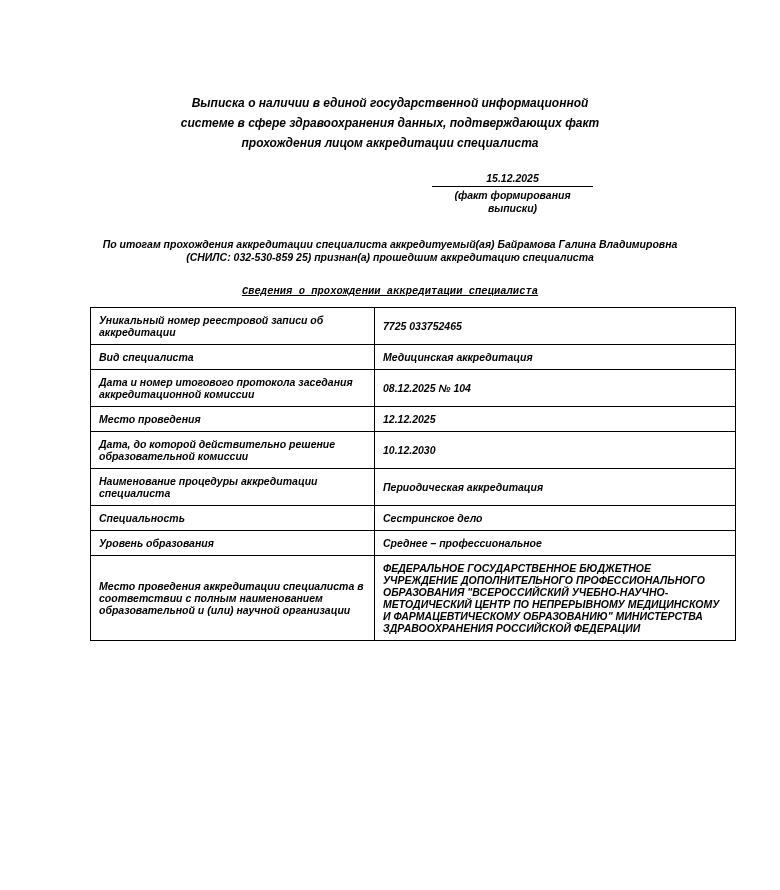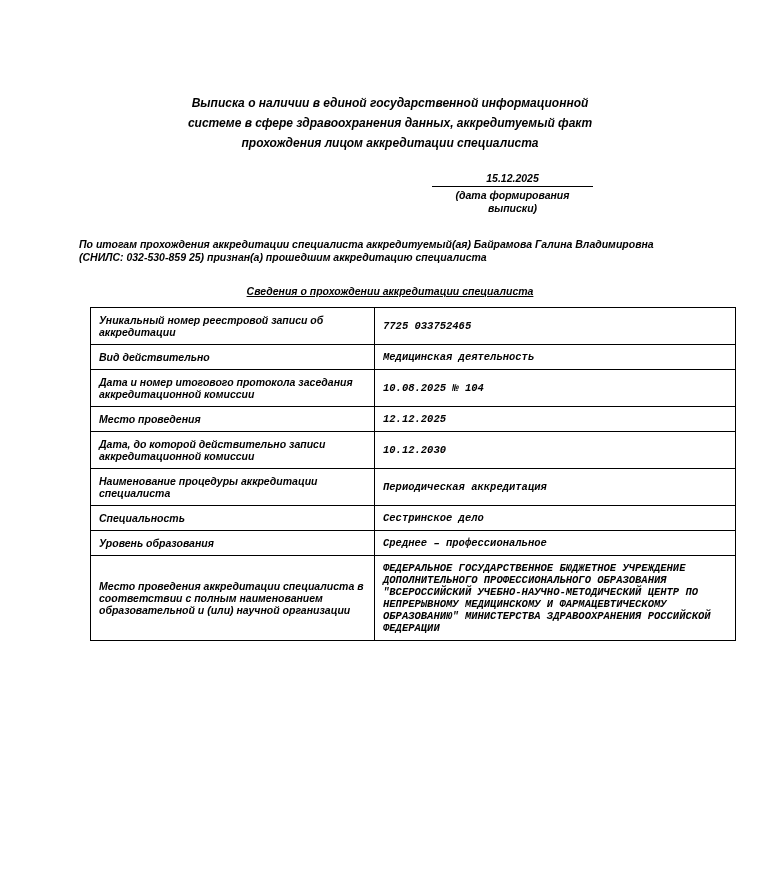--- a/index.html
+++ b/index.html
@@ -39,29 +39,31 @@
   .date-value {
     padding-bottom: 1px;
     border-bottom: 1.5px solid #000000;
   }
   .date-caption {
     padding-top: 2px;
   }
   .intro {
     width: 622px;
     margin: 23px auto 0 auto;
+    text-align: center;
     font-size: 10.5px;
     line-height: 13px;
   }
   .section-heading {
     margin-top: 21px;
     text-align: center;
     font-size: 10.5px;
     line-height: 13px;
     text-decoration: underline;
+    font-family: Liberation Mono, monospace;
   }
   .registry-line {
     margin-top: 6px;
     text-align: center;
     font-size: 13.5px;
     line-height: 17px;
   }
   table.acc-table {
     margin: 9px 0 0 90px;
     width: 600px;
@@ -70,59 +72,59 @@
   }
   table.acc-table td {
     border: 1.8px solid #000000;
     vertical-align: middle;
     font-size: 10.5px;
     line-height: 12px;
     padding: 6px 8px;
     word-wrap: break-word;
   }
   td.cell-label { width: 284px; }
-  td.cell-value { width: 361px; font-family: Liberation Mono, monospace; }
+  td.cell-value { width: 361px; }
 </style>
 </head>
 <body>
 
 <div class="page">
 
-  <div class="doc-title">Выписка о наличии в единой государственной информационной системе в сфере здравоохранения данных, аккредитуемый факт прохождения лицом аккредитации специалиста</div>
+  <div class="doc-title">Выписка о наличии в единой государственной информационной системе в сфере здравоохранения данных, подтверждающих факт прохождения лицом аккредитации специалиста</div>
 
   <div class="date-block">
     <div class="date-value">15.12.2025</div>
-    <div class="date-caption">(дата формирования выписки)</div>
+    <div class="date-caption">(факт формирования выписки)</div>
   </div>
 
   <div class="intro">По итогам прохождения аккредитации специалиста аккредитуемый(ая) Байрамова Галина Владимировна (СНИЛС: 032-530-859 25) признан(а) прошедшим аккредитацию специалиста</div>
 
   <div class="section-heading">Сведения о прохождении аккредитации специалиста</div>
 
 
   <table class="acc-table">
     <tbody id="acc-table-body">
         <tr>
           <td class="cell-label">Уникальный номер реестровой записи об аккредитации</td>
           <td class="cell-value">7725 033752465</td>
         </tr>
         <tr>
-          <td class="cell-label">Вид действительно</td>
-          <td class="cell-value">Медицинская деятельность</td>
+          <td class="cell-label">Вид специалиста</td>
+          <td class="cell-value">Медицинская аккредитация</td>
         </tr>
         <tr>
           <td class="cell-label">Дата и номер итогового протокола заседания аккредитационной комиссии</td>
-          <td class="cell-value">10.08.2025 № 104</td>
+          <td class="cell-value">08.12.2025 № 104</td>
         </tr>
         <tr>
           <td class="cell-label">Место проведения</td>
           <td class="cell-value">12.12.2025</td>
         </tr>
         <tr>
-          <td class="cell-label">Дата, до которой действительно записи аккредитационной комиссии</td>
+          <td class="cell-label">Дата, до которой действительно решение образовательной комиссии</td>
           <td class="cell-value">10.12.2030</td>
         </tr>
         <tr>
           <td class="cell-label">Наименование процедуры аккредитации специалиста</td>
           <td class="cell-value">Периодическая аккредитация</td>
         </tr>
         <tr>
           <td class="cell-label">Специальность</td>
           <td class="cell-value">Сестринское дело</td>
         </tr>

